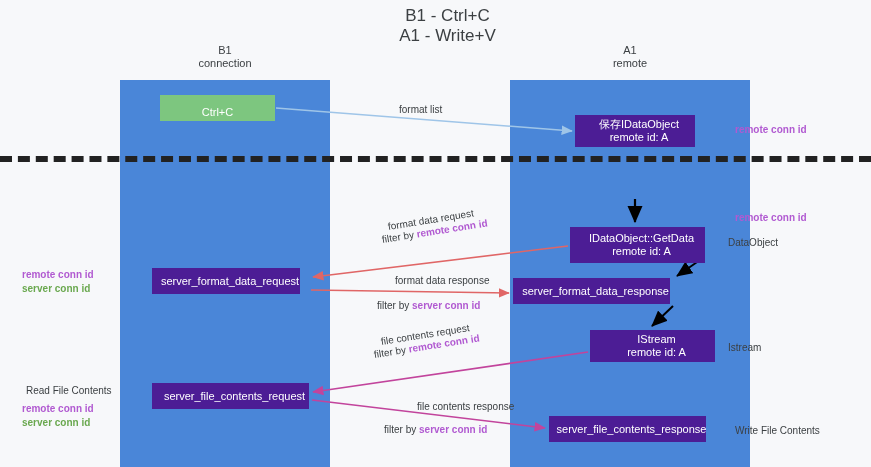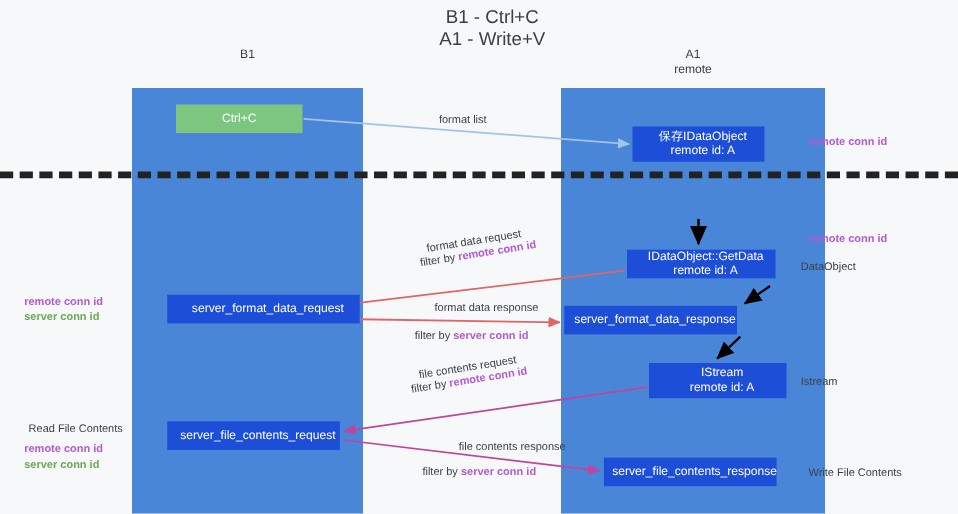--- a/index.html
+++ b/index.html
@@ -36,27 +36,27 @@
   
   .box{
     position:absolute;
     display:flex;flex-direction:column;
     align-items:center;justify-content:center;
     color:#ffffff;font-size:11px;line-height:13px;
     text-align:center;box-sizing:border-box;
     padding:2px 4px;
   }
   .box.green{background:#7dc67f;}
-  .box.orange{background:#1d4ed8;padding-left:12px;}
-
-  #box-ctrlc{left:160px;top:95px;width:115px;height:26px;}
+  .box.orange{background:#4c1d95;padding-left:12px;}
+
+  #box-ctrlc{left:160px;top:95px;width:115px;height:26px;justify-content:flex-end;}
   #box-dataobject{left:575px;top:115px;width:120px;height:32px;}
   #box-ctrlv{left:578px;top:172px;width:115px;height:26px;}
-  #box-getdata{left:570px;top:227px;width:135px;height:26px;}
-  #box-fmtreq{left:152px;top:268px;width:175px;height:26px;align-items:center;}
+  #box-getdata{left:570px;top:227px;width:135px;height:36px;}
+  #box-fmtreq{left:152px;top:268px;width:148px;height:26px;align-items:center;}
   #box-fmtresp{left:513px;top:278px;width:157px;height:26px;}
   #box-istream{left:590px;top:330px;width:125px;height:32px;}
   #box-filereq{left:152px;top:383px;width:157px;height:26px;}
   #box-fileresp{left:549px;top:416px;width:157px;height:26px;}
 
   
   .elabel{position:absolute;font-size:10px;line-height:13px;color:#3c4043;white-space:nowrap;}
   .elabel .hl-purple{color:#b15ad1;font-weight:bold;}
   .elabel.tilt{transform:rotate(-9deg);transform-origin:left center;}
 
@@ -98,20 +98,21 @@
 
 <div id="canvas">
 
   <div id="title">
     <div>B1 - Ctrl+C</div>
     <div>A1 - Write+V</div>
   </div>
 
   <div class="lane-head" id="head-b1">
     <div>B1</div>
+    <div>connection</div>
   </div>
   <div class="lane-head" id="head-a1">
     <div>A1</div>
     <div>remote</div>
   </div>
 
   <div class="lane" id="lane-b1"></div>
   <div class="lane" id="lane-a1"></div>
 
   <svg class="arrows" viewBox="0 0 871 467">

